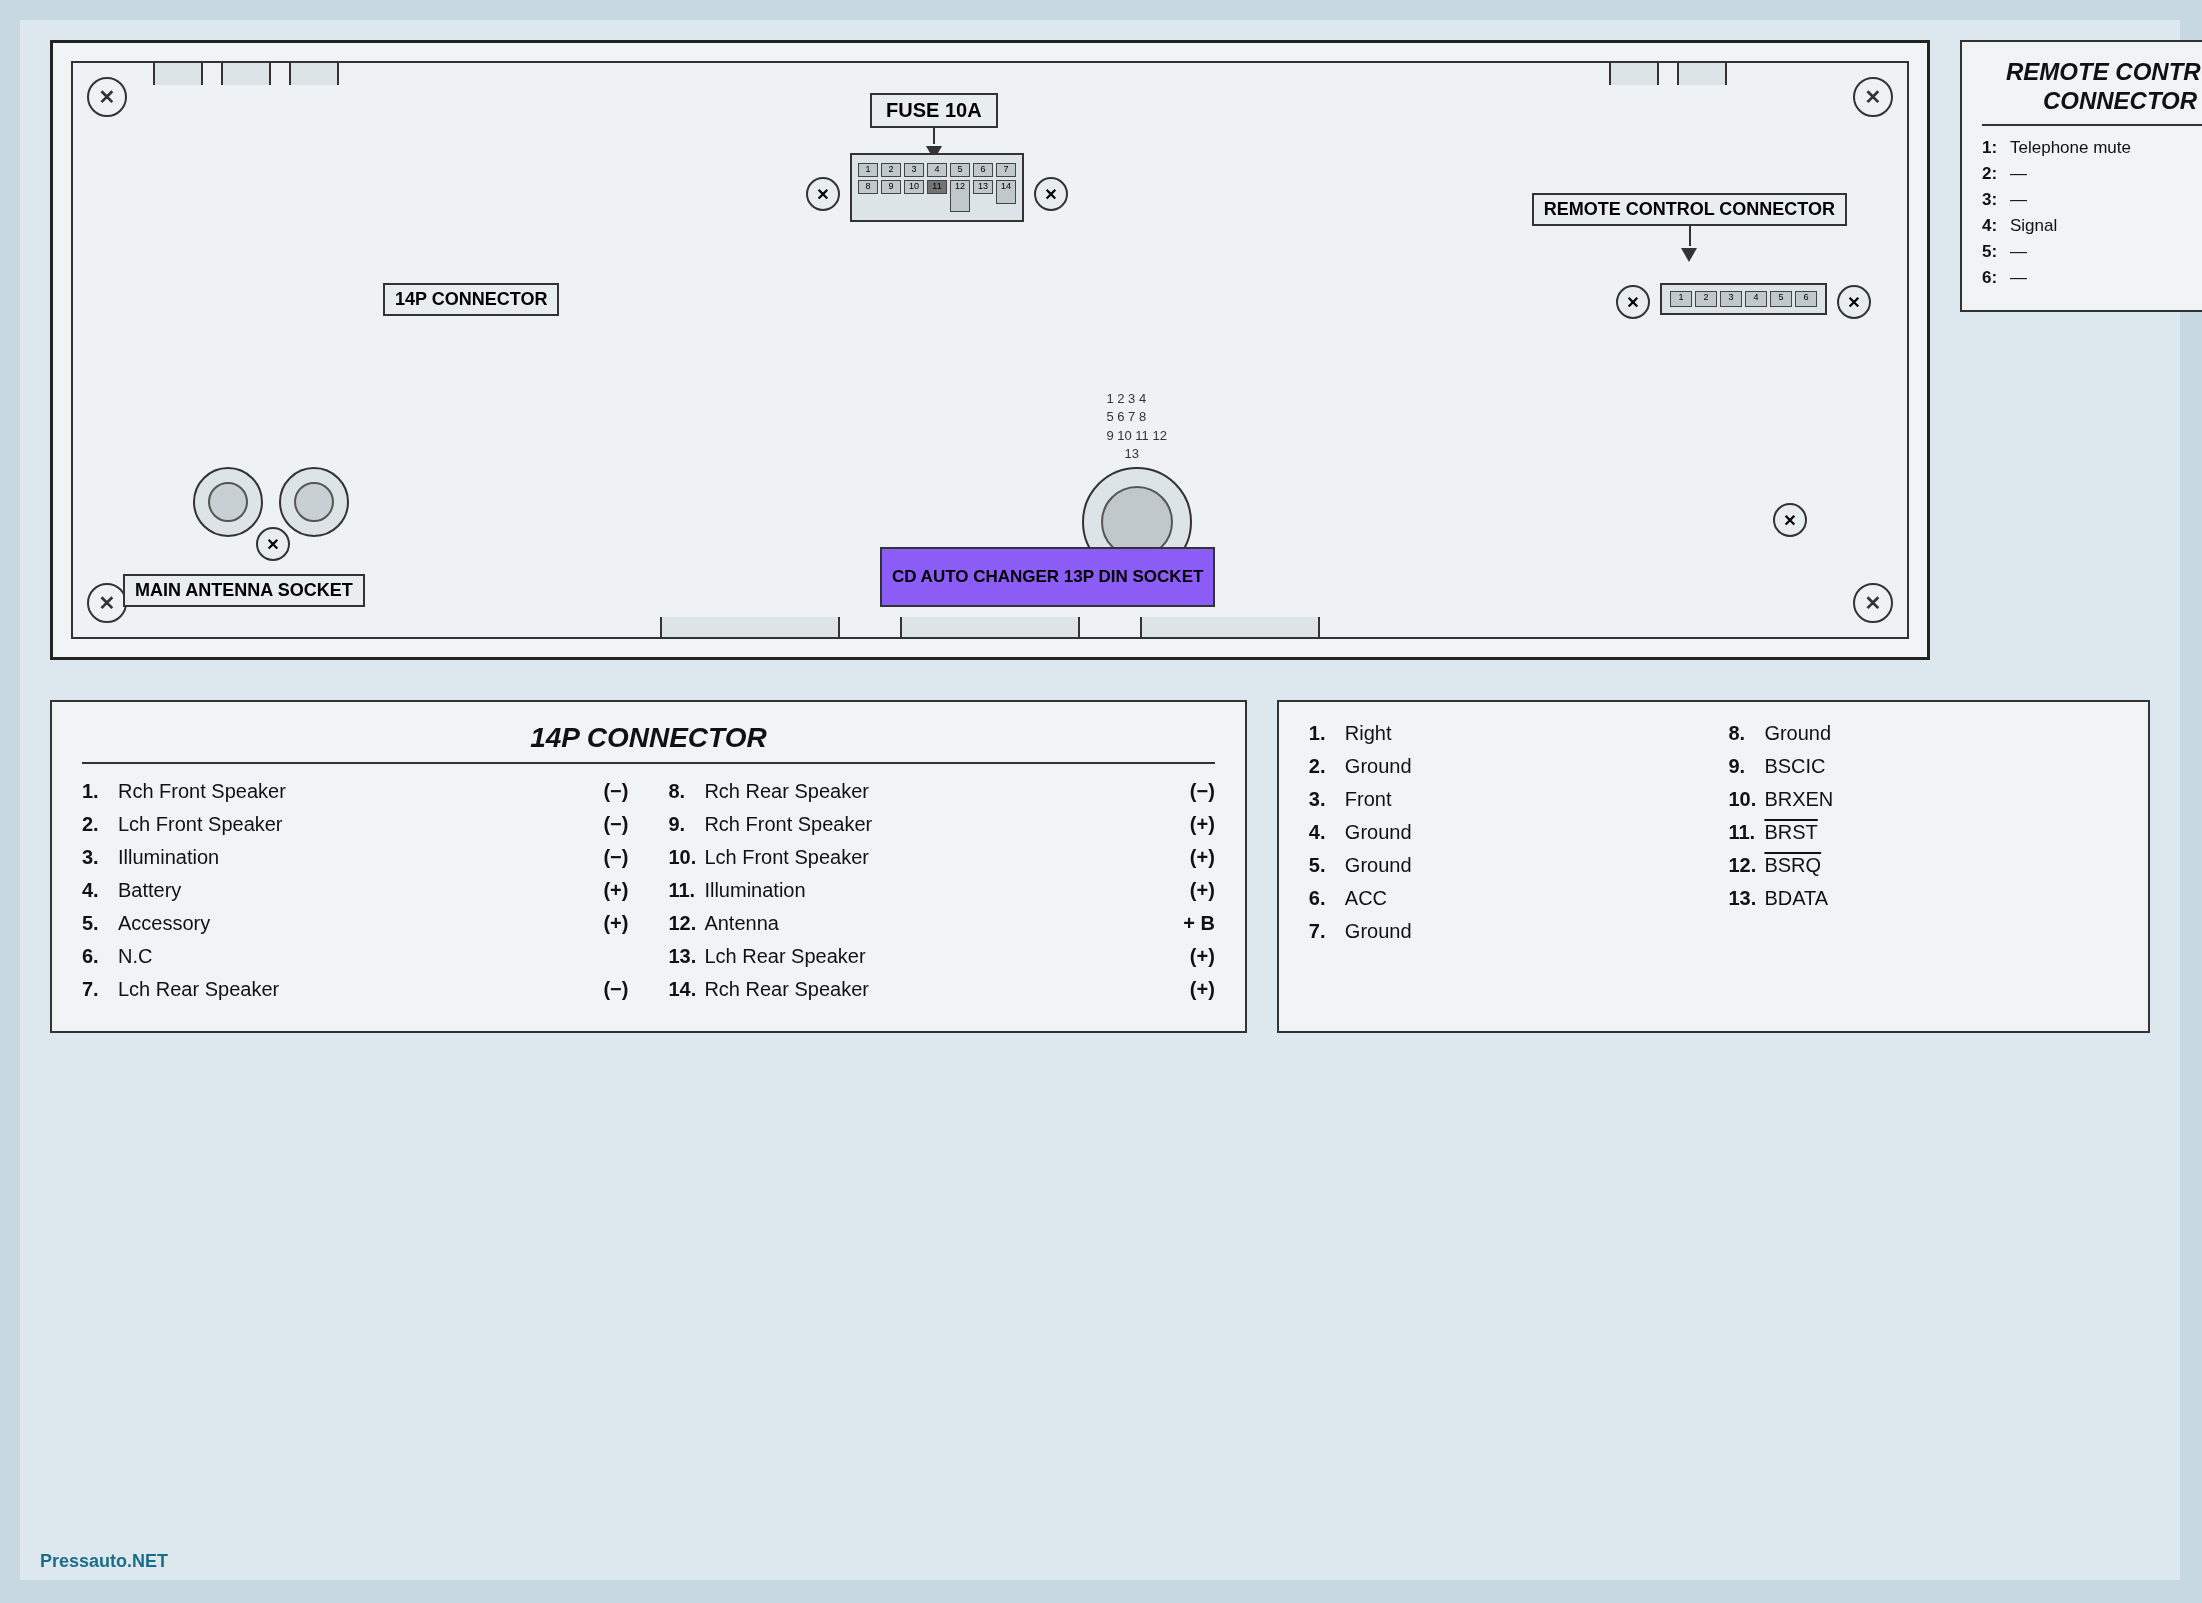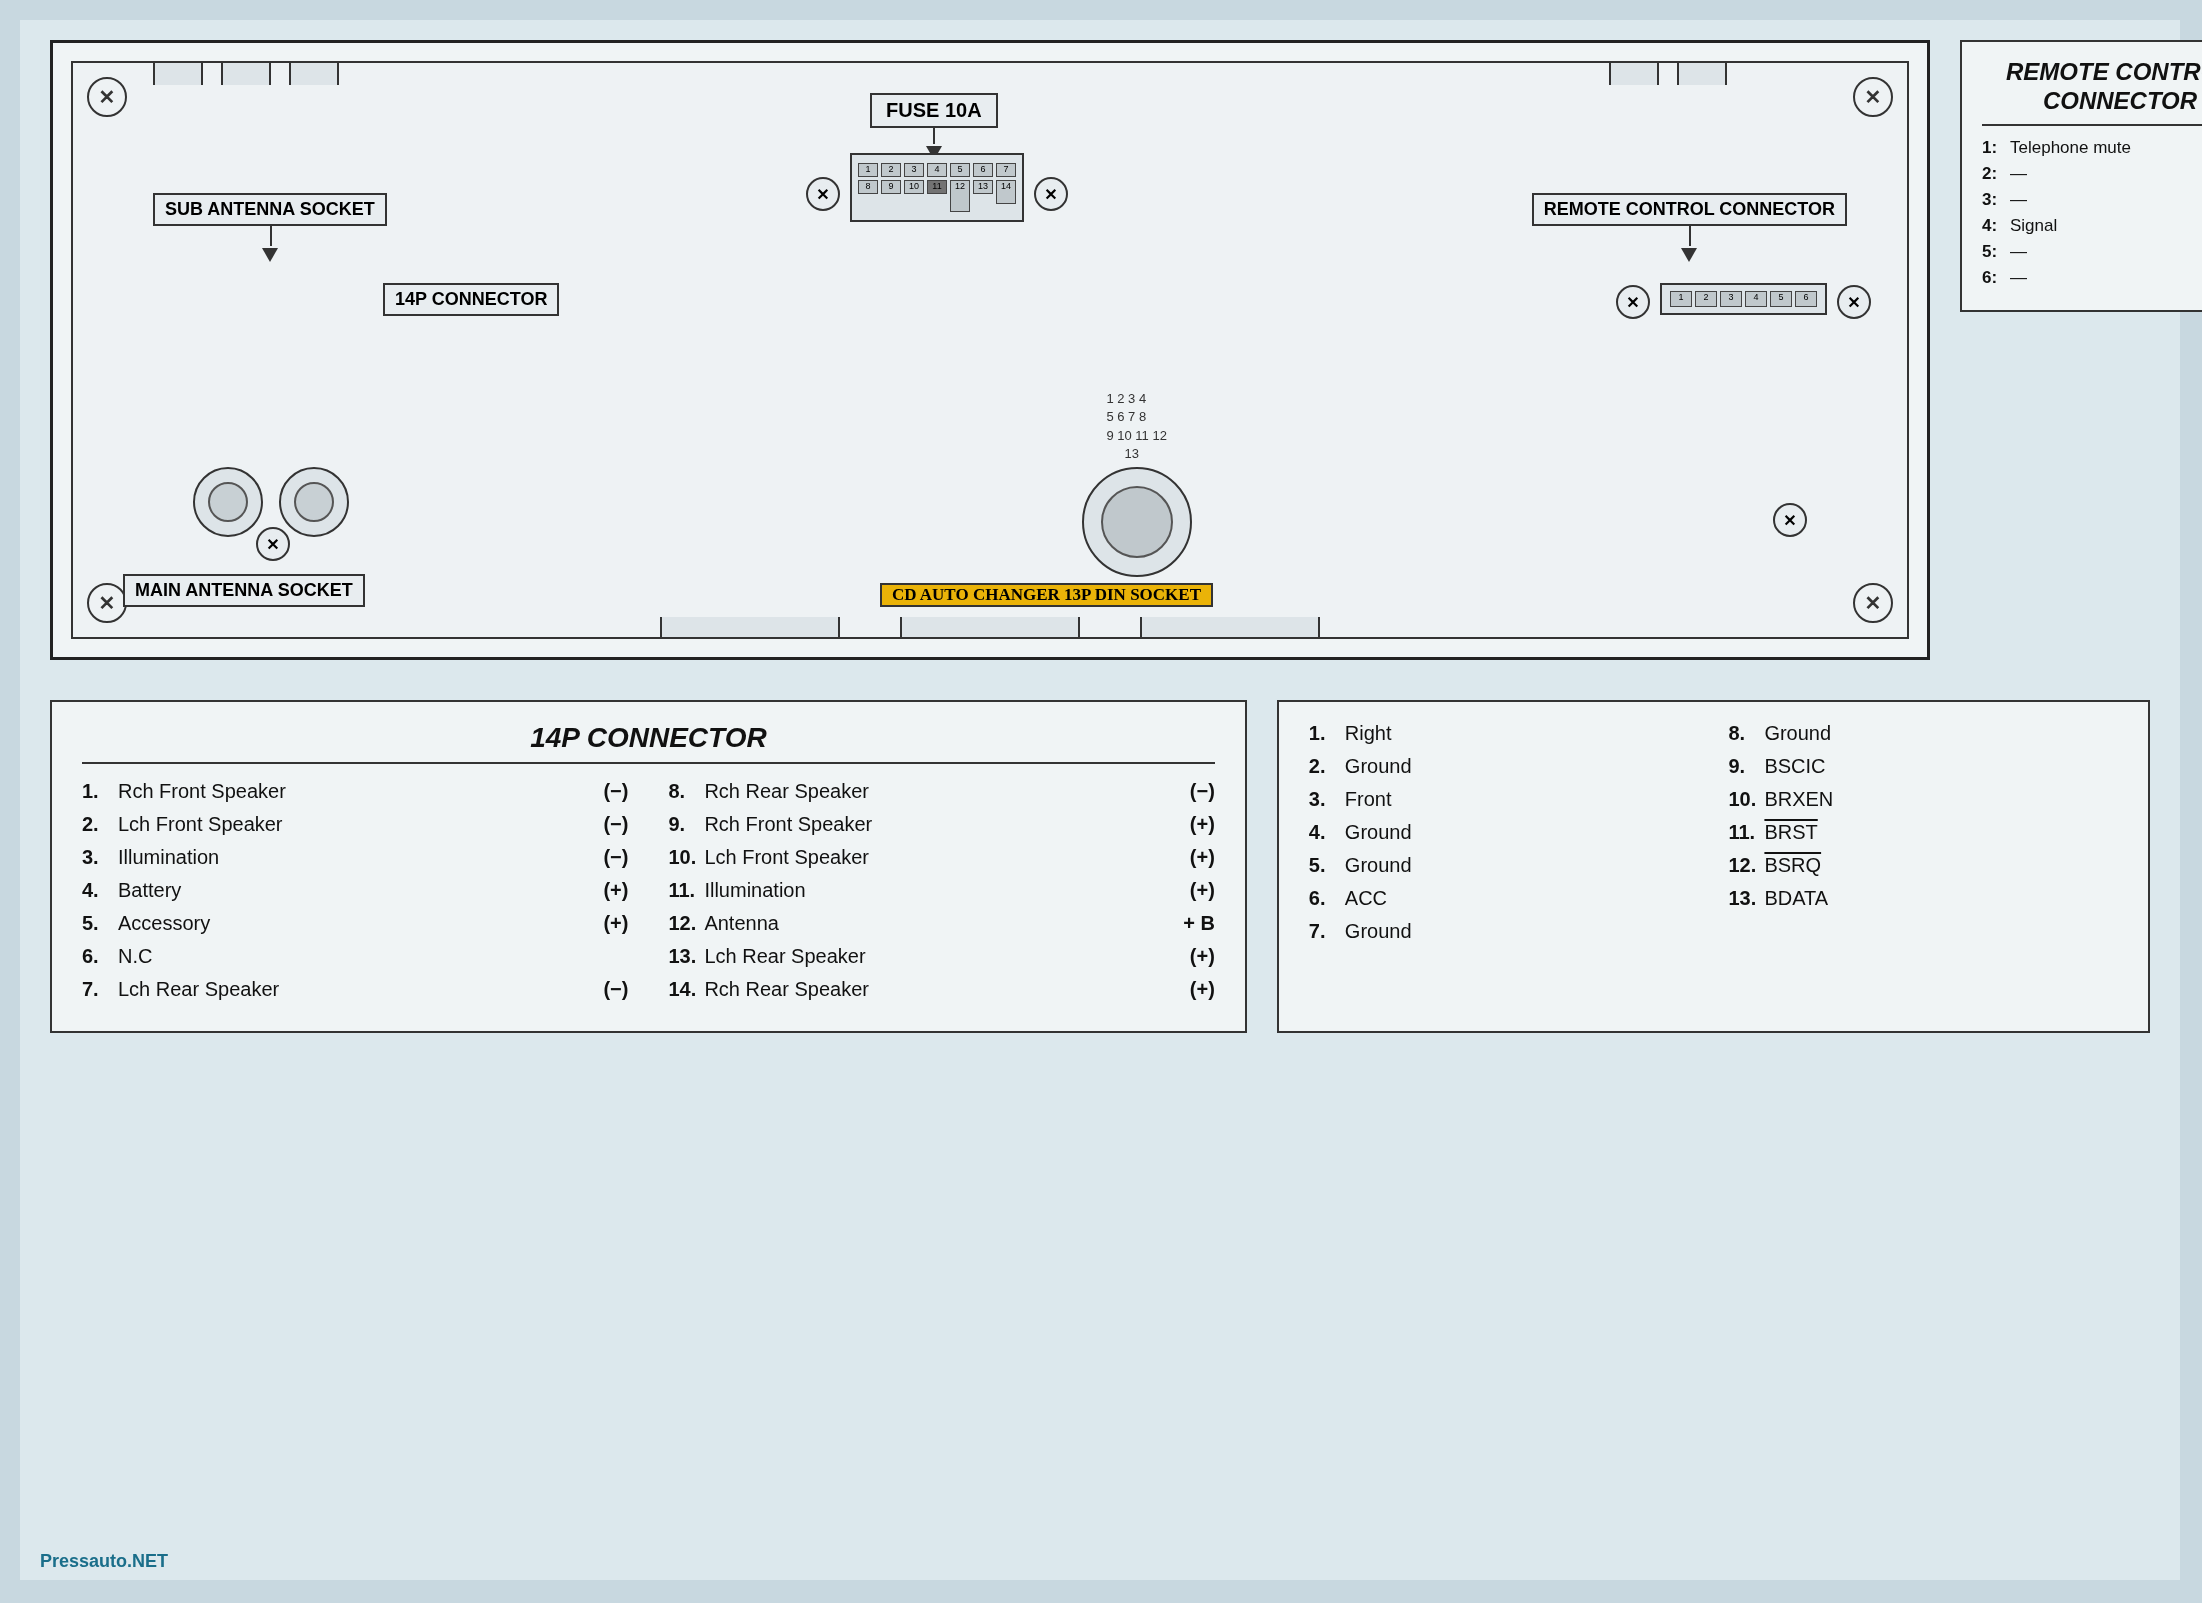--- a/index.html
+++ b/index.html
@@ -257,25 +257,20 @@
                 <div style="width:20px;height:14px;border:1.5px solid #444;background:#c0c8cc;font-size:9px;text-align:center;">9</div>
                 <div style="width:20px;height:14px;border:1.5px solid #444;background:#c0c8cc;font-size:9px;text-align:center;">10</div>
                 <div style="width:20px;height:14px;border:1.5px solid #444;background:#737373;font-size:9px;text-align:center;">11</div>
                 <div style="width:20px;height:32px;border:1.5px solid #444;background:#c0c8cc;font-size:9px;text-align:center;">12</div>
                 <div style="width:20px;height:14px;border:1.5px solid #444;background:#c0c8cc;font-size:9px;text-align:center;">13</div>
                 <div style="width:20px;height:24px;border:1.5px solid #444;background:#c0c8cc;font-size:9px;text-align:center;">14</div>
               </div>
             </div>
           </div>
 
-          <div style="position:absolute; top:130px; left:80px;">
-            <div style="border:2px solid #333; padding:4px 10px; font-size:18px; font-weight:bold; background:#e8edf0; white-space:nowrap;">SUB ANTENNA SOCKET</div>
-            <div style="width:2px;height:20px;background:#333;margin-left:50%;"></div>
-            <div class="arrow-down"></div>
-          </div>
 
           <div style="position:absolute; bottom:100px; left:120px; display:flex; gap:16px;">
             <div style="width:70px;height:70px;border:2.5px solid #333;border-radius:50%;background:#dde4e8;display:flex;align-items:center;justify-content:center;">
               <div style="width:40px;height:40px;border:2px solid #555;border-radius:50%;background:#c8d0d4;"></div>
             </div>
             <div style="width:70px;height:70px;border:2.5px solid #333;border-radius:50%;background:#dde4e8;display:flex;align-items:center;justify-content:center;">
               <div style="width:40px;height:40px;border:2px solid #555;border-radius:50%;background:#c8d0d4;"></div>
             </div>
           </div>
 
@@ -319,21 +314,21 @@
               <div>9 10 11 12</div>
               <div>&nbsp;&nbsp;&nbsp;&nbsp;&nbsp;13</div>
             </div>
 
             <div style="width:110px;height:110px;border:2.5px solid #333;border-radius:50%;background:#dde4e8;display:flex;align-items:center;justify-content:center;">
               <div style="width:72px;height:72px;border:2px solid #555;border-radius:50%;background:#c0c8cc;"></div>
             </div>
           </div>
 
           <div style="position:absolute; bottom:30px; left:44%;">
-            <div style="border:2px solid #333; padding:0 10px; font-size:17px; font-weight:bold; background:#eab308; white-space:nowrap;font-family:Liberation Serif, serif;">CD AUTO CHANGER 13P DIN SOCKET</div>
+            <div style="border:2px solid #333; padding:18px 10px; font-size:17px; font-weight:bold; background:#8b5cf6; white-space:nowrap;">CD AUTO CHANGER 13P DIN SOCKET</div>
           </div>
 
           <div style="position:absolute; bottom:100px; right:100px; width:34px;height:34px;border:2px solid #333;border-radius:50%;background:#e8edf0;display:flex;align-items:center;justify-content:center;font-weight:bold;font-size:16px;">✕</div>
 
         </div>
       </div>
     </div>
 
     <div class="remote-right">
       <div style="border:2px solid #333; background:#f0f4f5; padding:16px 20px; margin-top:0;">

